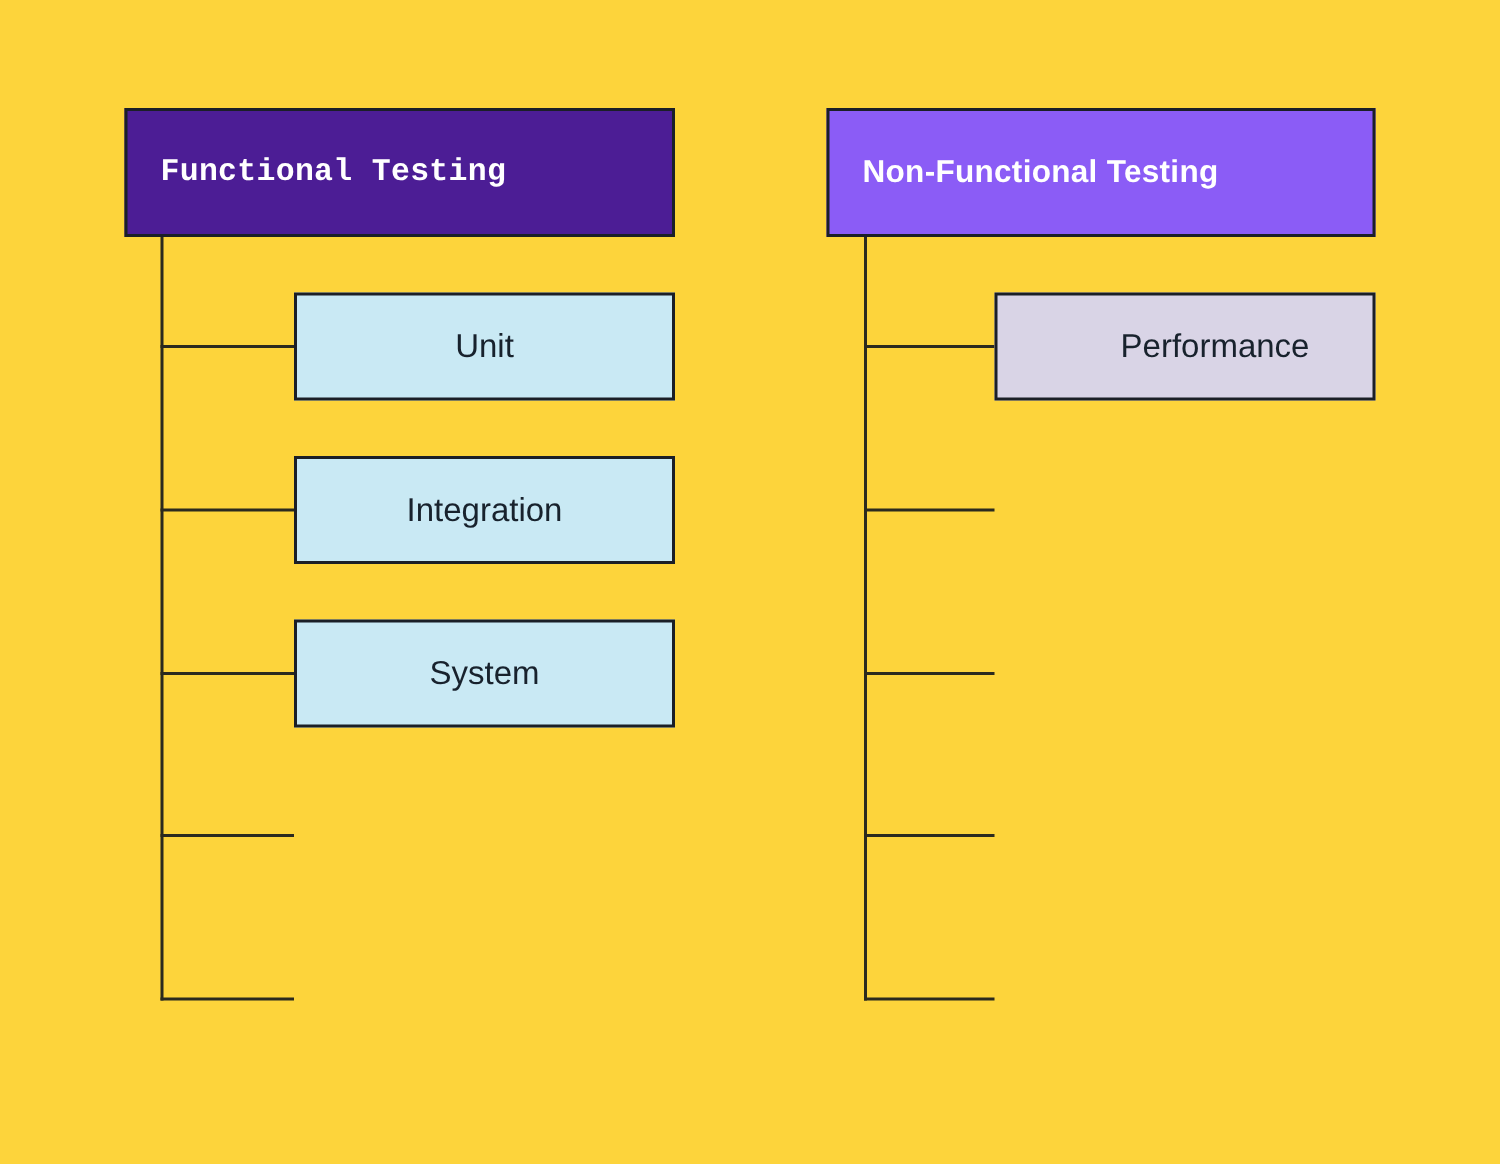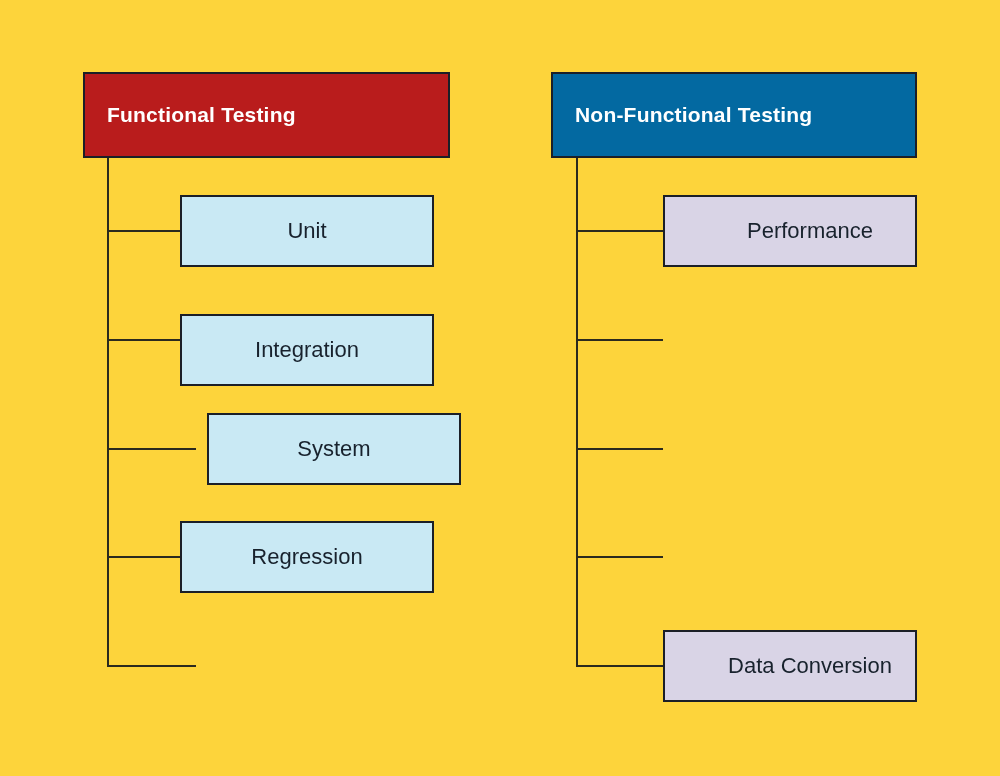--- a/index.html
+++ b/index.html
@@ -22,41 +22,41 @@
     box-sizing: border-box;
     border: 2px solid #1B1F27;
     display: flex;
     align-items: center;
     padding-left: 22px;
     color: #FFFFFF;
     font-weight: 700;
     font-size: 21px;
     letter-spacing: 0.2px;
   }
-  .branch-header.functional   { left: 83px;  width: 367px; background: #b91c1c; }
-  .branch-header.nonfunctional{ left: 551px; width: 366px; background: #0369a1; }
+  .branch-header.functional   { left: 83px;  width: 367px; background: #4c1d95; font-family: Liberation Mono, monospace; }
+  .branch-header.nonfunctional{ left: 551px; width: 366px; background: #8b5cf6; }
 
   
   .node {
     position: absolute;
     width: 254px;
     height: 72px;
     box-sizing: border-box;
     border: 2px solid #1B1F27;
     display: flex;
     align-items: center;
     justify-content: center;
     font-size: 22px;
     color: #18222D;
   }
-  .node.functional    { left: 180px; background: #C9E9F4; }
+  .node.functional    { left: 196px; background: #C9E9F4; }
   .node.nonfunctional { left: 663px; background: #D9D4E6; padding-left: 40px; }
   .top-0 { top: 195px; }
-  .top-1 { top: 304px; margin-top: 10px; }
-  .top-2 { top: 413px; margin-left: 27px; }
+  .top-1 { top: 304px; }
+  .top-2 { top: 413px; }
   .top-3 { top: 521px; }
   .top-4 { top: 630px; }
 
   
   .vline {
     position: absolute;
     top: 158px;
     width: 2px;
     height: 509px;
     background: #2B2A1E;
@@ -94,35 +94,29 @@
 
   <div class="node functional top-0">
     <span>Unit</span>
   </div>
   <div class="node functional top-1">
     <span>Integration</span>
   </div>
   <div class="node functional top-2">
     <span>System</span>
   </div>
-  <div class="node functional top-3">
-    <span>Regression</span>
-  </div>
 
   <div class="branch-header nonfunctional">
     <span>Non-Functional Testing</span>
   </div>
 
   <div class="vline nonfunctional"></div>
   <div class="hline nonfunctional cy-0"></div>
   <div class="hline nonfunctional cy-1"></div>
   <div class="hline nonfunctional cy-2"></div>
   <div class="hline nonfunctional cy-3"></div>
   <div class="hline nonfunctional cy-4"></div>
 
   <div class="node nonfunctional top-0">
     <span>Performance</span>
   </div>
-  <div class="node nonfunctional top-4">
-    <span>Data Conversion</span>
-  </div>
 
 </div>
 
 </body></html>

